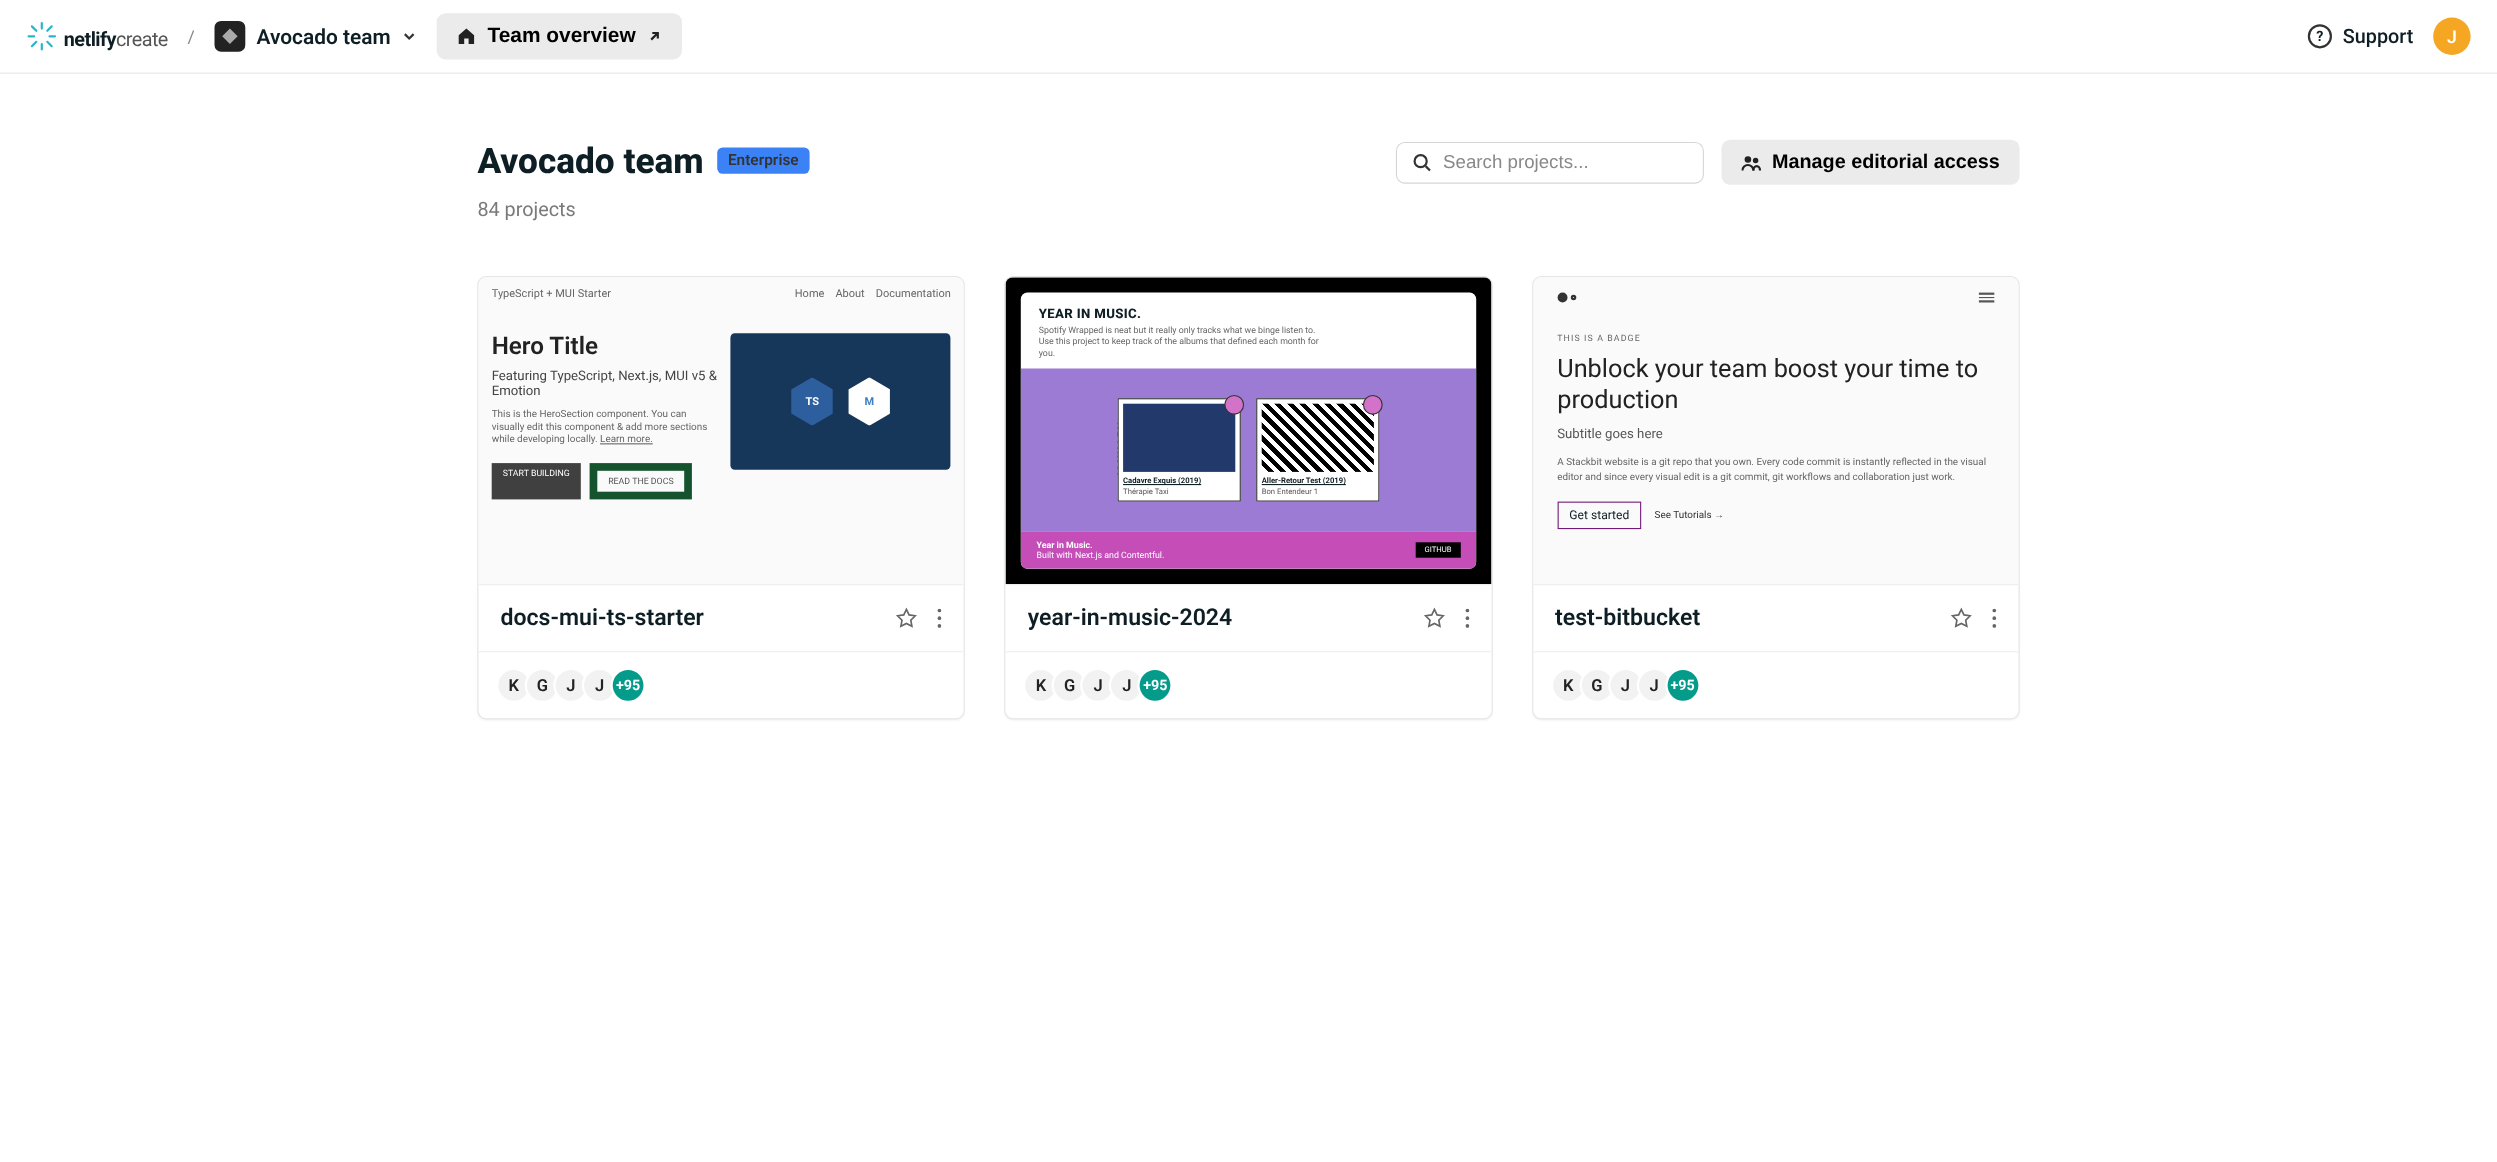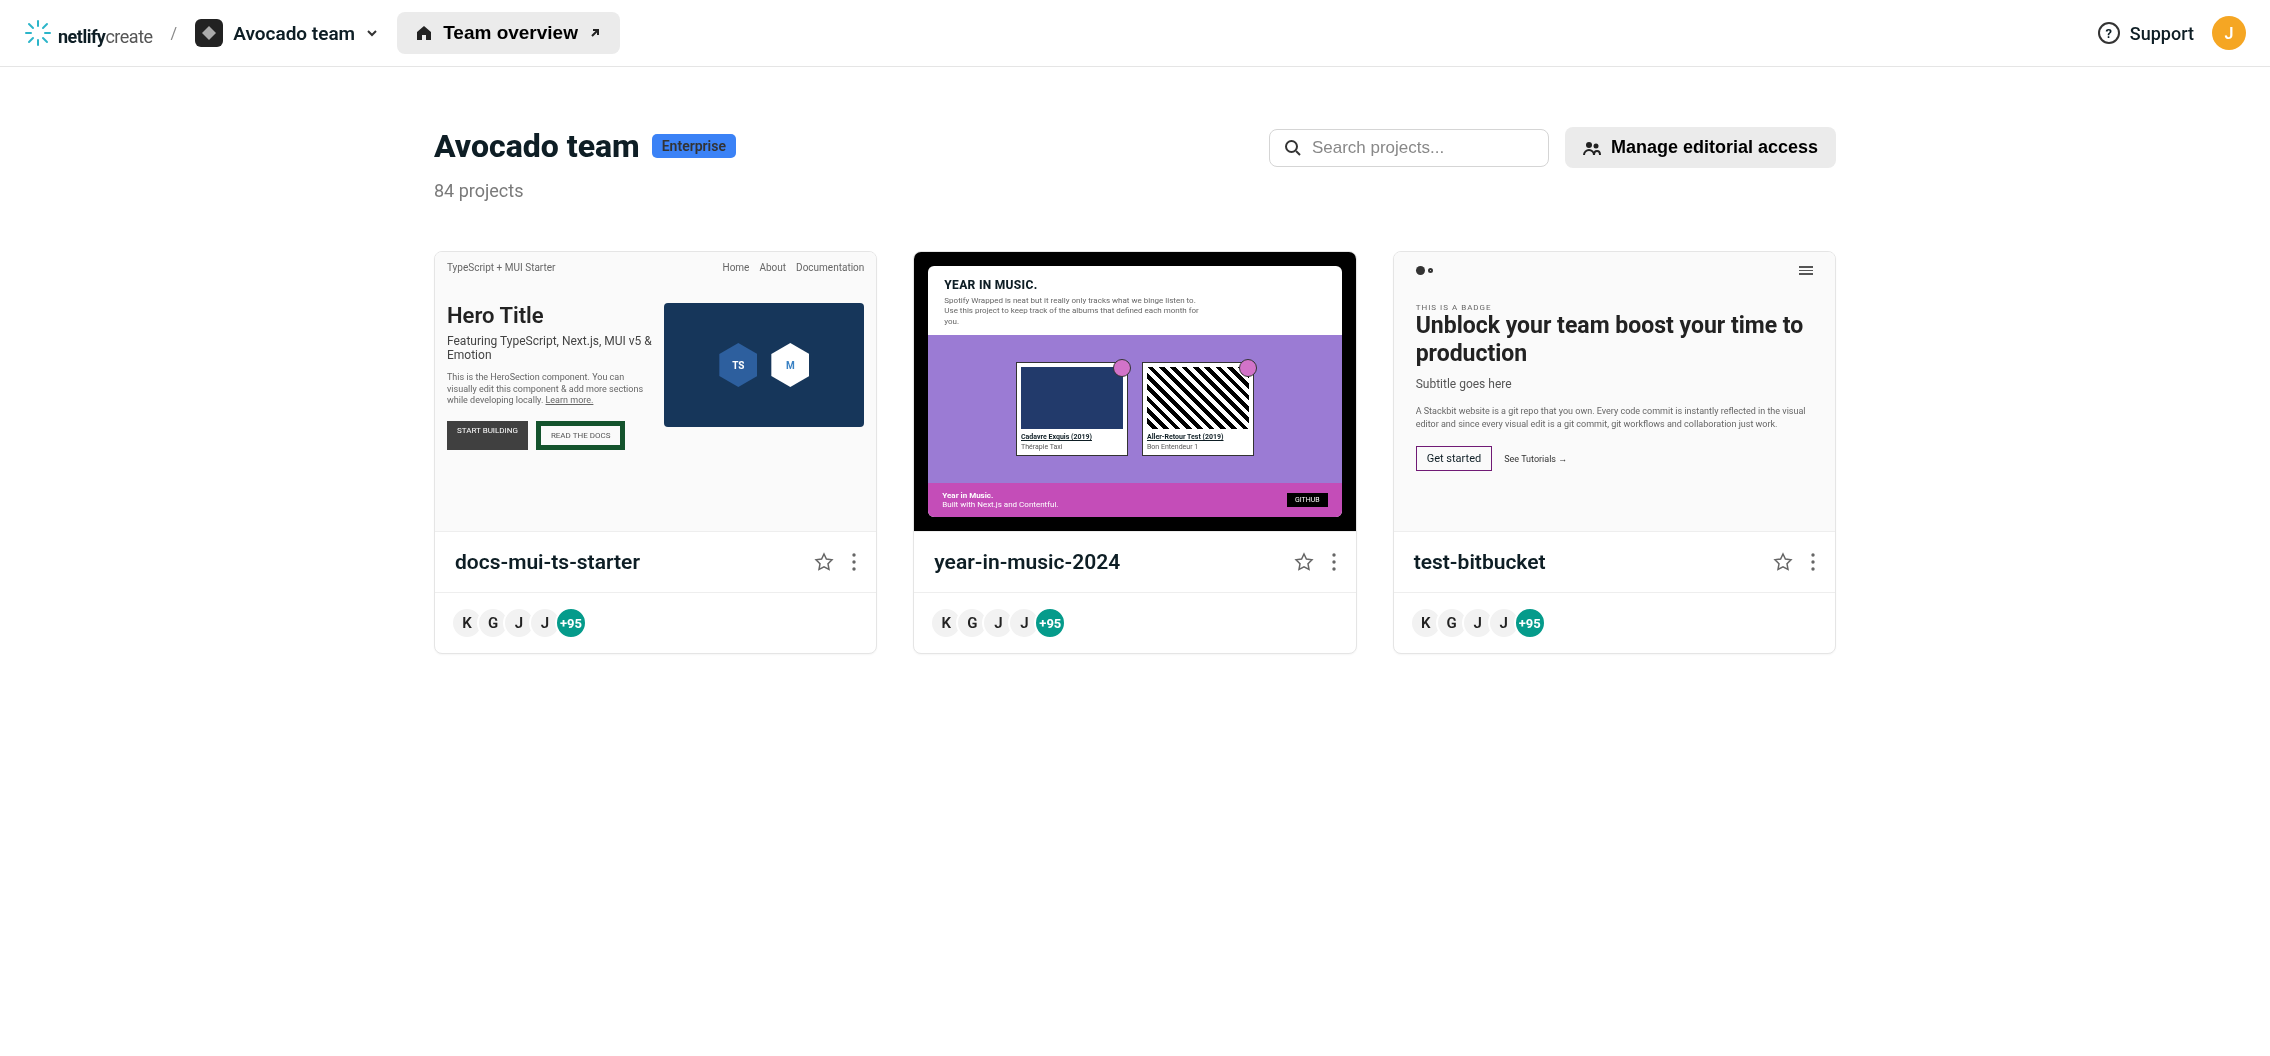--- a/index.html
+++ b/index.html
@@ -45,21 +45,21 @@
 .t1 { padding: 10px 12px; font-size: 10px; }
 .t1-top { display: flex; justify-content: space-between; color: #666; margin-bottom: 30px; }
 .t1-top .nav { display: flex; gap: 10px; }
 .t1-body { display: flex; gap: 12px; }
 .t1-left { flex: 1; }
 .t1-hero { font-size: 22px; font-weight: 600; margin-bottom: 6px; color: #222; }
 .t1-sub { font-size: 12px; color: #444; margin-bottom: 10px; }
 .t1-desc { font-size: 9px; color: #666; line-height: 1.3; margin-bottom: 14px; }
 .t1-btns { display: flex; gap: 8px; }
 .t1-btn1 { background: #404040; color: #fff; padding: 5px 10px; font-size: 8px; }
-.t1-btn2 { border: 5px solid #14532d; padding: 5px 10px; font-size: 8px; color: #555; }
+.t1-btn2 { border: 7px solid #14532d; padding: 5px 10px; font-size: 8px; color: #555; }
 .t1-img { width: 200px; height: 124px; background: #16365a; border-radius: 4px; display: flex; align-items: center; justify-content: center; gap: 14px; }
 .hex { width: 38px; height: 44px; background: #2d5f9e; clip-path: polygon(50% 0, 100% 25%, 100% 75%, 50% 100%, 0 75%, 0 25%); display: flex; align-items: center; justify-content: center; color: #fff; font-size: 10px; font-weight: 700; }
 .hex.w { background: #fff; color: #3b82c4; }
 
 
 .t2 { background: #000; padding: 14px; height: 100%; }
 .t2-inner { background: #fff; height: 100%; border-radius: 6px; overflow: hidden; display: flex; flex-direction: column; }
 .t2-head { padding: 12px 16px 8px; }
 .t2-title { font-size: 12px; font-weight: 800; letter-spacing: 0.3px; }
 .t2-sub { font-size: 8px; color: #666; margin-top: 4px; max-width: 260px; line-height: 1.3; }
@@ -76,22 +76,22 @@
 .t2-gh { background: #000; padding: 3px 8px; font-size: 7px; }
 
 
 .t3 { padding: 14px 22px; }
 .t3-top { display: flex; justify-content: space-between; margin-bottom: 28px; color: #555; }
 .t3-brand { display: flex; gap: 3px; align-items: center; }
 .t3-dot { width: 9px; height: 9px; border-radius: 50%; background: #333; }
 .t3-dot.h { width: 5px; height: 5px; border-radius: 50%; border: 2px solid #333; background: transparent; }
 .t3-menu { display: flex; flex-direction: column; gap: 2px; }
 .t3-menu div { width: 14px; height: 1.5px; background: #555; }
-.t3-badge { font-size: 8px; letter-spacing: 1px; color: #666; }
-.t3-h { font-size: 23px; font-weight: 700; line-height: 1.2; margin-bottom: 10px; color: #222; }
+.t3-badge { font-size: 8px; letter-spacing: 1px; color: #666; margin-bottom: 10px; }
+.t3-h { font-size: 23px; font-weight: 400; line-height: 1.2; margin-bottom: 10px; color: #222; }
 .t3-s { font-size: 12px; color: #555; margin-bottom: 14px; }
 .t3-p { font-size: 9px; color: #666; line-height: 1.4; margin-bottom: 16px; }
 .t3-btns { display: flex; gap: 12px; align-items: center; }
 .t3-b1 { border: 1px solid #701a75; padding: 5px 10px; font-size: 11px; }
 .t3-b2 { font-size: 9px; color: #333; }
 
 .star-icon, .more-icon { cursor: pointer; }
 svg { display: block; }
 </style>
 </head>

